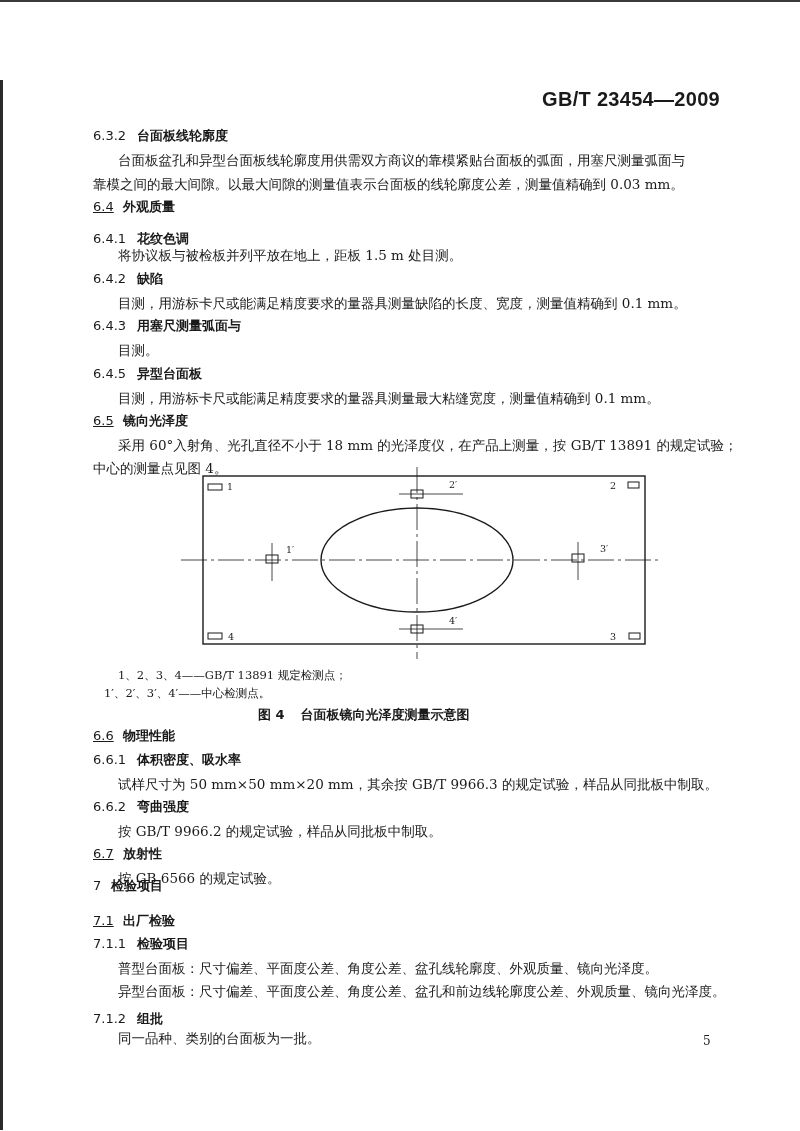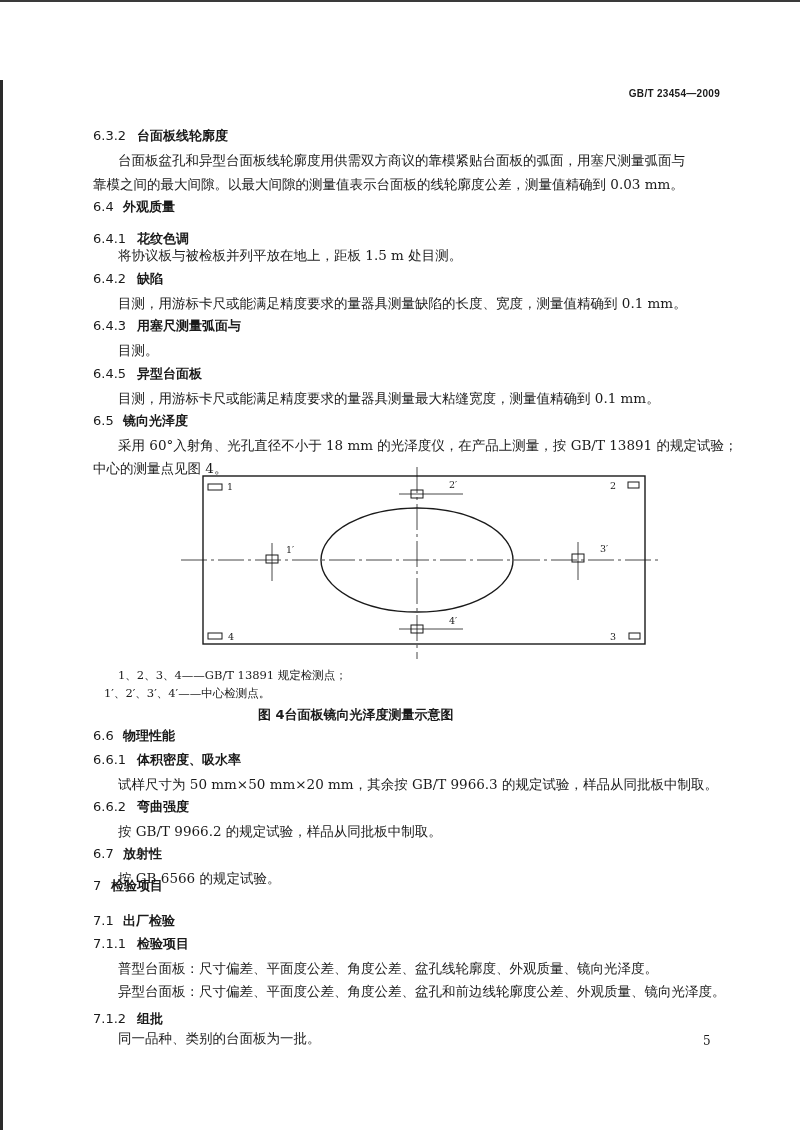--- a/index.html
+++ b/index.html
@@ -11,43 +11,43 @@
   .edge-left {
     position: absolute; left: 0; top: 80px; width: 3px; height: 1050px;
     background: #2a2a2a;
   }
   .edge-top {
     position: absolute; left: 0; top: 0; width: 800px; height: 2px; background: #3a3a3a;
   }
   .header {
     position: absolute; top: 88px; right: 80px;
     font-family: "Liberation Sans", "DejaVu Sans", sans-serif;
-    font-size: 10px; font-weight: bold; letter-spacing: 0.3px;
+    font-size: 20px; font-weight: bold; letter-spacing: 0.3px;
   }
   .line {
     position: absolute; left: 93px; font-size: 13.5px; line-height: 18px; white-space: nowrap;
   }
   .line.indent { left: 118px; }
   .heading {
     font-family: "DejaVu Sans", "Liberation Sans", sans-serif; font-size: 13px;
   }
   .heading .num { display: inline-block; min-width: 44px; }
-  .heading .num.short { min-width: 30px; }
+  .heading .num.short { min-width: 30px; text-decoration: underline; }
   .heading .num.one { min-width: 18px; }
   .heading .ttl { font-weight: bold; }
   .figure {
     position: absolute; left: 170px; top: 452px; width: 490px; height: 210px;
   }
   .legend { position: absolute; font-size: 11.5px; white-space: nowrap; }
   .caption {
     position: absolute; top: 706px; left: 258px;
     font-family: "DejaVu Sans", "Liberation Sans", sans-serif;
     font-size: 13px; font-weight: bold; white-space: nowrap;
   }
-  .caption .fig-no { margin-right: 0; }
+  .caption .fig-no { margin-right: 16px; }
   .pagenum { position: absolute; left: 703px; top: 1034px; font-size: 12px; }
 </style>
 </head>
 <body>
 
 <div class="edge-top"></div>
 <div class="edge-left"></div>
 
 <div class="header">GB/T 23454—2009</div>
 

